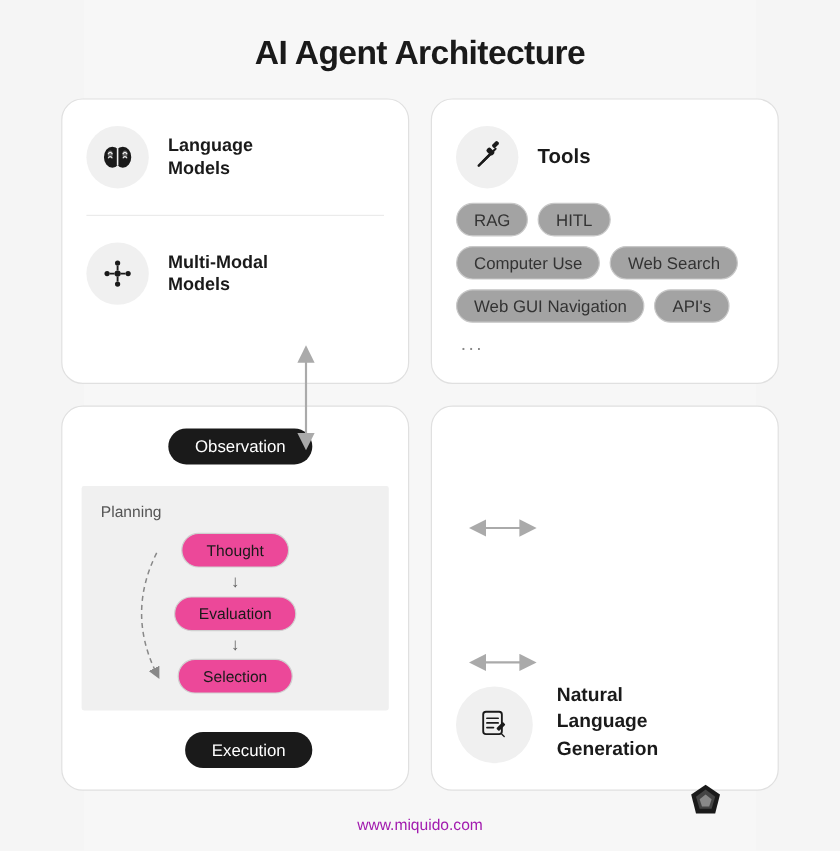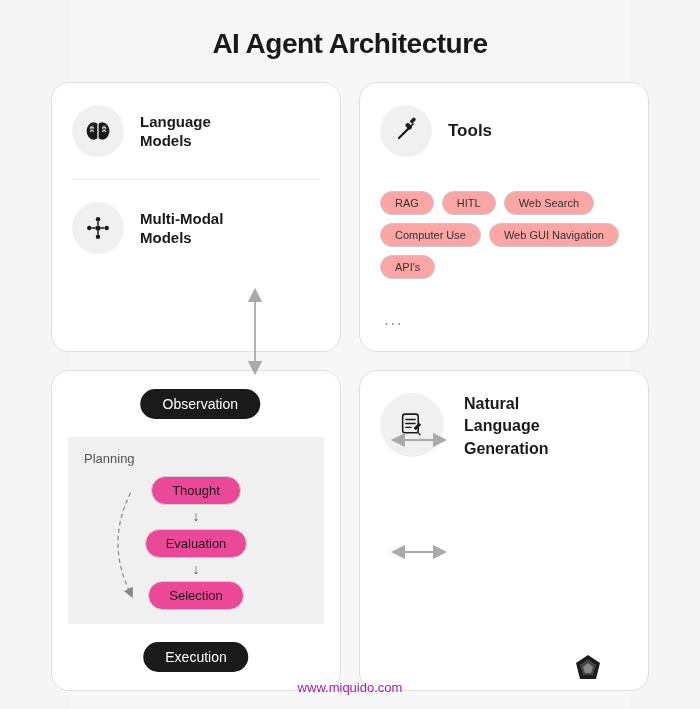--- a/index.html
+++ b/index.html
@@ -82,21 +82,21 @@
     .model-divider {
       border: none;
       border-top: 1.5px solid #ebebeb;
       margin: 4px 0;
     }
 
     
     .tools-card {
       display: flex;
       flex-direction: column;
-      gap: 30px;
+      gap: 8px;
     }
     .tools-header {
       display: flex;
       align-items: center;
       gap: 16px;
       margin-bottom: 4px;
     }
     .tools-label {
       font-size: 17px;
       font-weight: 600;
@@ -104,23 +104,23 @@
     }
     .tools-tags {
       display: flex;
       flex-wrap: wrap;
       gap: 8px;
     }
     .tag {
       border: 1.5px solid #c8c8c8;
       border-radius: 20px;
       padding: 5px 14px;
-      font-size: 11px;
+      font-size: 14px;
       color: #333;
-      background: #fca5a5;
+      background: #a3a3a3;
       white-space: nowrap;
     }
     .tools-more {
       font-size: 16px;
       color: #888;
       letter-spacing: 2px;
       margin-top: 2px;
       padding-left: 4px;
     }
 
@@ -194,21 +194,21 @@
       font-weight: 500;
       display: inline-block;
       margin-left: 50%;
       transform: translateX(-50%);
       margin-top: 10px;
     }
 
     
     .nlg-card {
       display: flex;
-      align-items: flex-start;
+      align-items: flex-end;
       gap: 20px;
     }
     .nlg-label {
       font-size: 16px;
       font-weight: 700;
       color: #1a1a1a;
       line-height: 1.4;
     }
 
     
@@ -299,22 +299,22 @@
 
             <line x1="12" y1="20" x2="24" y2="8" stroke="#1a1a1a" stroke-width="2" stroke-linecap="round"></line>
             <rect x="20" y="5" width="7" height="4" rx="1.5" transform="rotate(-45 20 5)" fill="#1a1a1a"></rect>
           </svg>
         </div>
         <span class="tools-label">Tools</span>
       </div>
       <div class="tools-tags">
         <span class="tag">RAG</span>
         <span class="tag">HITL</span>
+        <span class="tag">Computer Use</span>
         <span class="tag">Web Search</span>
-        <span class="tag">Computer Use</span>
         <span class="tag">Web GUI Navigation</span>
         <span class="tag">API's</span>
       </div>
       <div class="tools-more">...</div>
     </div>
 
     <div class="card planning-card">
       <div style="text-align:center; margin-bottom:8px;">
         <span class="observation-pill">Observation</span>
       </div>
@@ -330,21 +330,21 @@
               </marker>
             </defs>
           </svg>
           <span class="step-pill">Thought</span>
           <span class="step-arrow">↓</span>
           <span class="step-pill">Evaluation</span>
           <span class="step-arrow">↓</span>
           <span class="step-pill">Selection</span>
         </div>
       </div>
-      <div style="margin-top:8px;">
+      <div style="text-align:center; margin-top:8px;">
         <span class="execution-pill">Execution</span>
       </div>
     </div>
 
     <div class="card nlg-card">
       <div class="icon-circle" style="width:64px;height:64px;flex-shrink:0;">
 
         <svg viewBox="0 0 36 36" fill="none" xmlns="http://www.w3.org/2000/svg" width="36" height="36">
           <rect x="6" y="4" width="20" height="24" rx="3" stroke="#1a1a1a" stroke-width="2" fill="none"></rect>
           <line x1="10" y1="11" x2="22" y2="11" stroke="#1a1a1a" stroke-width="1.8" stroke-linecap="round"></line>

